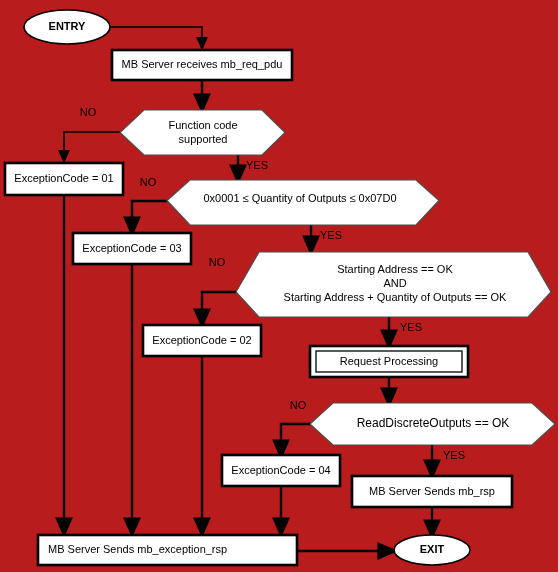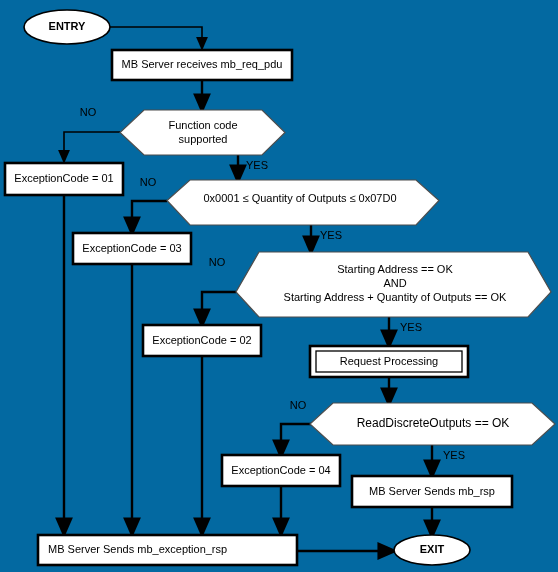--- a/index.html
+++ b/index.html
@@ -4,21 +4,21 @@
 <style>
   html, body {
     margin: 0;
     padding: 0;
     background: #ffffff;
   }
   #flow-root {
     position: relative;
     width: 558px;
     height: 572px;
-    background: #0369a1;
+    background: #b91c1c;
     font-family: "Liberation Sans", sans-serif;
     overflow: hidden;
   }
   svg#flow-svg {
     position: absolute;
     left: 0;
     top: 0;
     width: 558px;
     height: 572px;
     display: block;

